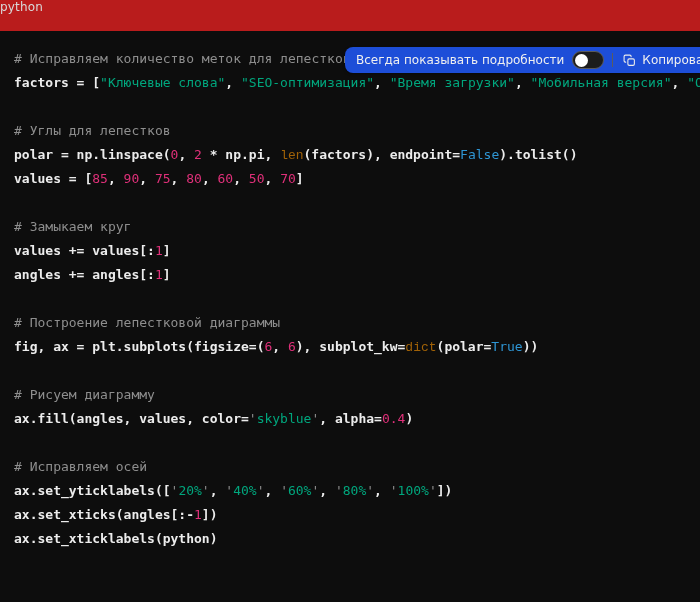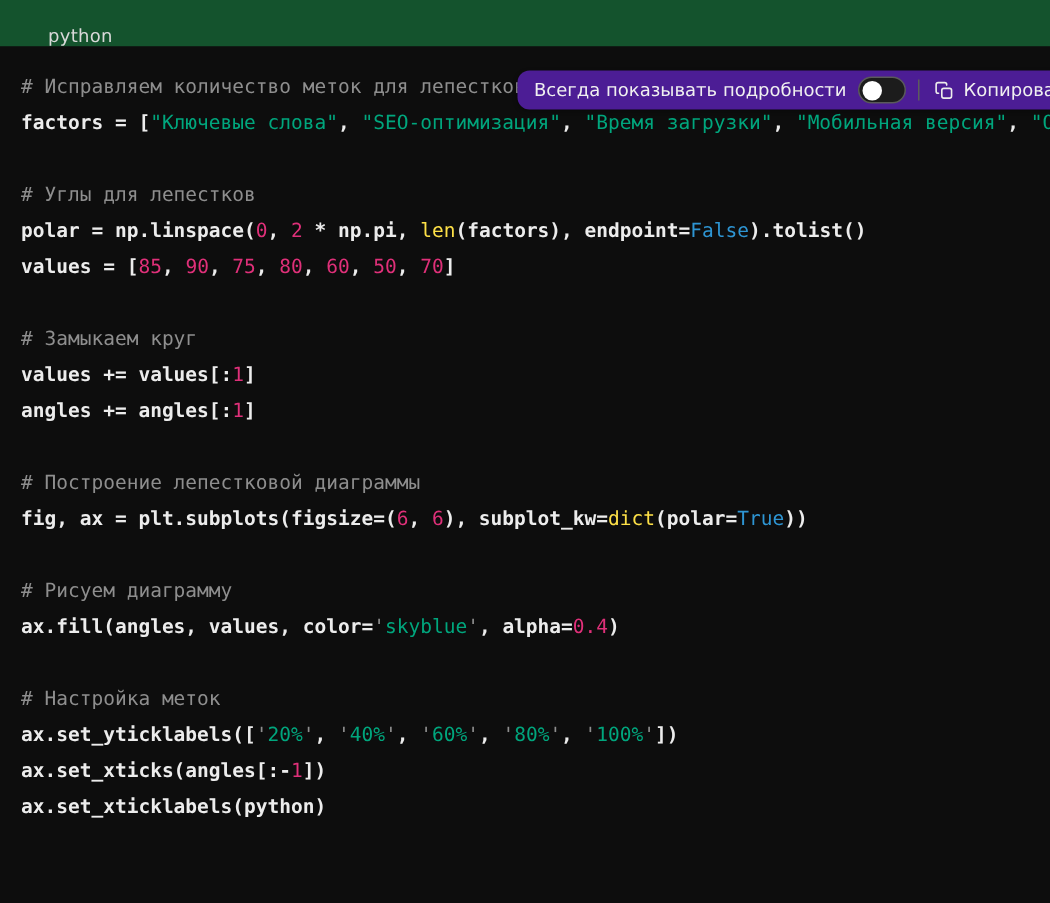--- a/index.html
+++ b/index.html
@@ -8,24 +8,24 @@
     background: #0d0d0d;
     font-family: "DejaVu Sans", "Liberation Sans", sans-serif;
     position: relative;
   }
 
   
   .cb-header {
     position: absolute;
     top: 0; left: 0;
     width: 700px; height: 31px;
-    background: #14532d;
+    background: #b91c1c;
     display: flex;
-    align-items: flex-end;
-    padding-left: 32px;
+    align-items: flex-start;
+    padding-left: 0;
   }
   .lang-label {
     color: #d9d9d9;
     font-size: 12px;
     letter-spacing: 0.2px;
   }
 
   
   .code-area {
     position: absolute;
@@ -40,29 +40,29 @@
     font-size: 13px;
     line-height: 24px;
     height: 24px;
     white-space: pre;
   }
   .tok-p { color: #ececec; font-weight: bold; }
   .tok-c { color: #8e8e8e; }
   .tok-s { color: #00a67d; }
   .tok-q { color: #8e8e8e; }
   .tok-n { color: #df3079; }
-  .tok-b { color: #fde047; }
+  .tok-b { color: #a16207; font-family: Liberation Mono, monospace; }
   .tok-k { color: #2e95d3; text-align: center; }
 
   
   .toolbar {
     position: absolute;
     top: 47px; left: 345px; right: 0;
     height: 26px;
-    background: #4c1d95;
+    background: #1d4ed8;
     border-radius: 8px 0 0 8px;
     display: flex;
     align-items: center;
     padding: 0 4px 0 11px;
     gap: 8px;
     box-shadow: 0 1px 3px rgba(0,0,0,0.35);
     z-index: 5;
   }
   .toggle-label {
     color: #f0f0f0;
@@ -125,21 +125,21 @@
       <div class="line"><span class="tok-c"># Замыкаем круг</span></div>
       <div class="line"><span class="tok-p">values += values[:</span><span class="tok-n">1</span><span class="tok-p">]</span></div>
       <div class="line"><span class="tok-p">angles += angles[:</span><span class="tok-n">1</span><span class="tok-p">]</span></div>
       <div class="line"></div>
       <div class="line"><span class="tok-c"># Построение лепестковой диаграммы</span></div>
       <div class="line"><span class="tok-p">fig, ax = plt.subplots(figsize=(</span><span class="tok-n">6</span><span class="tok-p">, </span><span class="tok-n">6</span><span class="tok-p">), subplot_kw=</span><span class="tok-b">dict</span><span class="tok-p">(polar=</span><span class="tok-k">True</span><span class="tok-p">))</span></div>
       <div class="line"></div>
       <div class="line"><span class="tok-c"># Рисуем диаграмму</span></div>
       <div class="line"><span class="tok-p">ax.fill(angles, values, color=</span><span class="tok-q">'</span><span class="tok-s">skyblue</span><span class="tok-q">'</span><span class="tok-p">, alpha=</span><span class="tok-n">0.4</span><span class="tok-p">)</span></div>
       <div class="line"></div>
-      <div class="line"><span class="tok-c"># Настройка меток</span></div>
+      <div class="line"><span class="tok-c"># Исправляем осей</span></div>
       <div class="line"><span class="tok-p">ax.set_yticklabels([</span><span class="tok-q">'</span><span class="tok-s">20%</span><span class="tok-q">'</span><span class="tok-p">, </span><span class="tok-q">'</span><span class="tok-s">40%</span><span class="tok-q">'</span><span class="tok-p">, </span><span class="tok-q">'</span><span class="tok-s">60%</span><span class="tok-q">'</span><span class="tok-p">, </span><span class="tok-q">'</span><span class="tok-s">80%</span><span class="tok-q">'</span><span class="tok-p">, </span><span class="tok-q">'</span><span class="tok-s">100%</span><span class="tok-q">'</span><span class="tok-p">])</span></div>
       <div class="line"><span class="tok-p">ax.set_xticks(angles[:-</span><span class="tok-n">1</span><span class="tok-p">])</span></div>
       <div class="line"><span class="tok-p">ax.set_xticklabels(python)</span></div>
     </div>
 </div>
 
 <div class="toolbar">
   <span class="toggle-label">Всегда показывать подробности</span>
   <span class="toggle off">
     <span class="knob"></span>

